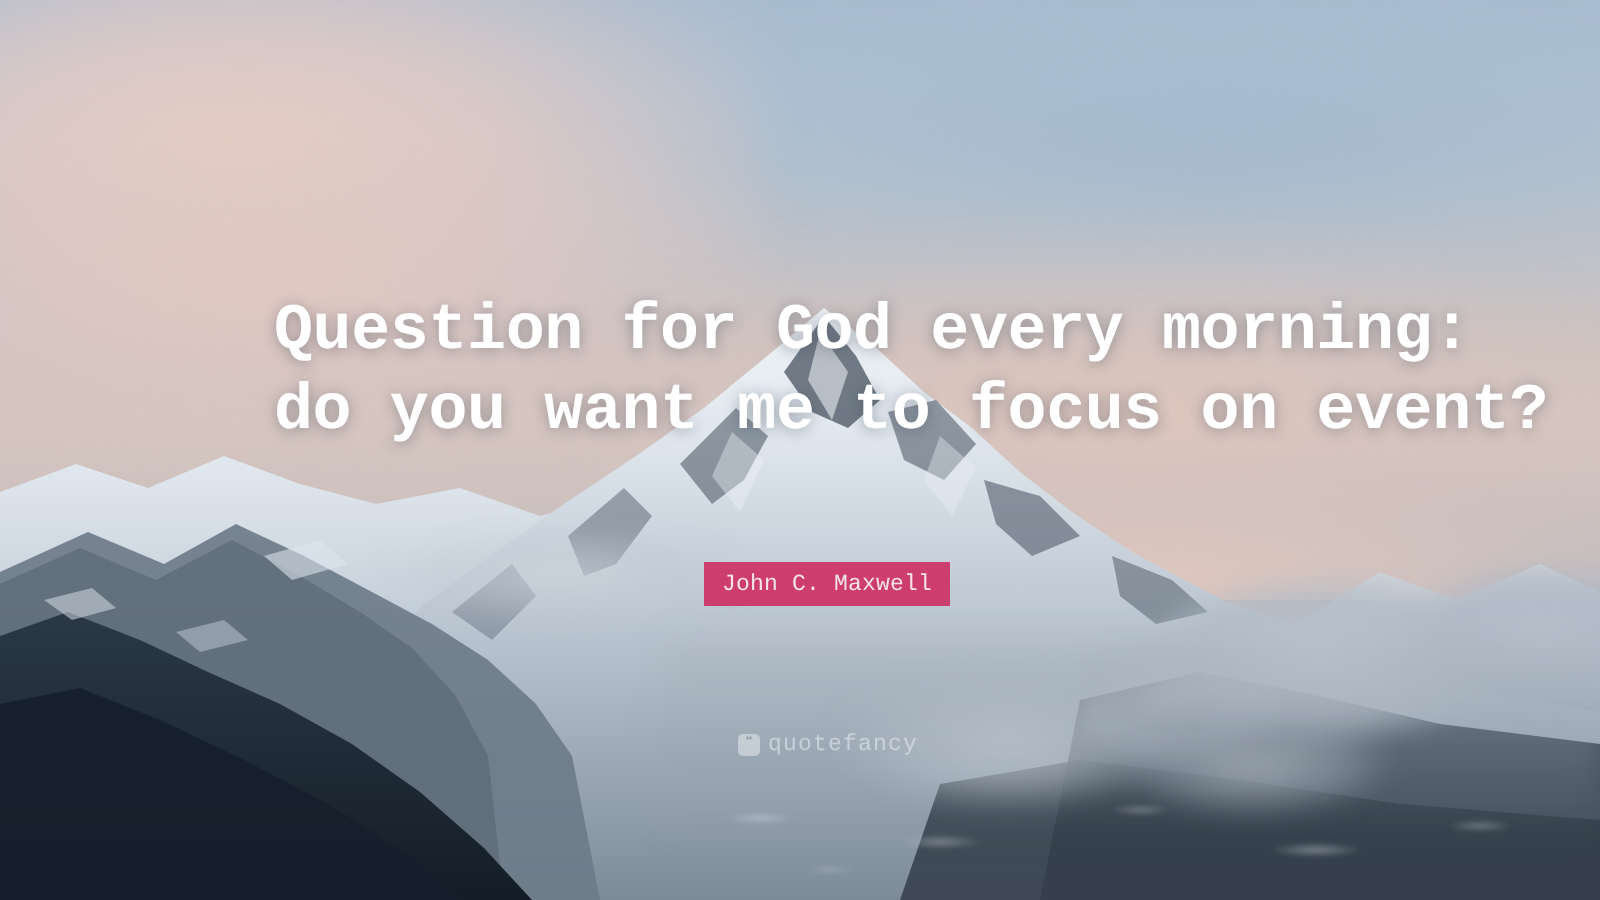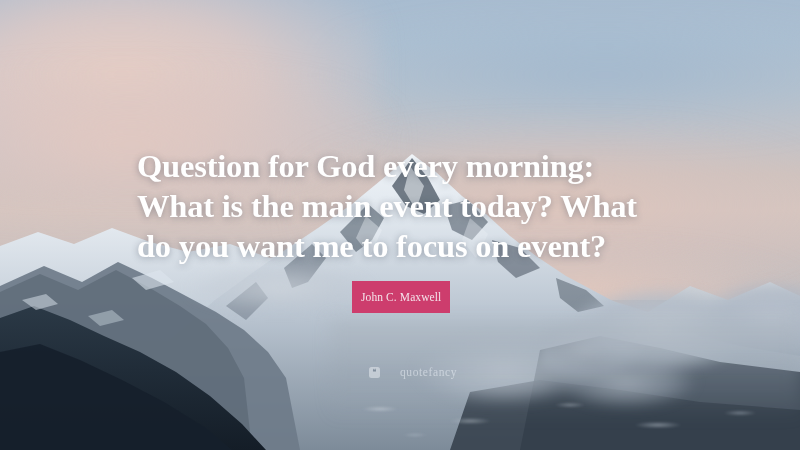--- a/index.html
+++ b/index.html
@@ -5,23 +5,24 @@
   html, body {
     margin: 0;
     padding: 0;
     background: #000;
   }
   #stage {
     position: relative;
     width: 800px;
     height: 450px;
     overflow: hidden;
-    font-family: Liberation Serif, serif;
+    font-family: Liberation Mono, monospace;
     background: #8fa3b4;
     user-select: none;
+    text-align: right;
   }
 
   
   .sky {
     position: absolute;
     left: 0; top: 0;
     width: 800px; height: 300px;
     background:
       linear-gradient(to bottom,
         #a8bcd0 0%,
@@ -171,21 +172,21 @@
     letter-spacing: -0.2px;
     white-space: nowrap;
     text-shadow: 0 1px 7px rgba(60,70,85,0.42);
   }
 
   
   .author-badge {
     position: absolute;
     left: 352px;
     top: 281px;
-    height: 32px;
+    height: 22px;
     padding: 0 9px;
     display: flex;
     align-items: center;
     background: #cd3d6d;
     color: #f4e3ea;
     font-size: 11.5px;
     font-weight: 400;
     letter-spacing: 0.1px;
     white-space: nowrap;
   }
@@ -211,21 +212,20 @@
     font-size: 7px;
     line-height: 1;
     color: #6f7d8c;
     font-weight: 700;
   }
   .wm-text {
     color: #e6ecf2;
     font-size: 11.5px;
     letter-spacing: 0.6px;
     font-weight: 400;
-    margin-left: 16px;
   }
 </style>
 </head>
 <body>
 
 <div id="stage">
 
   <div class="sky"></div>
   <div class="cloud-blue-streak"></div>
   <div class="cloud-warm-1"></div>
@@ -311,21 +311,20 @@
   </svg>
 
   <div class="cloudbank-left-low"></div>
   <div class="cloudbank-right"></div>
   <div class="cloudbank-mid"></div>
   <div class="valley-haze"></div>
   <div class="valley-snow-specks"></div>
 
   <div class="quote-block">
     <div class="quote-line">Question for God every morning:</div>
-    <div class="quote-line">What is the main event today? What</div>
     <div class="quote-line">do you want me to focus on event?</div>
   </div>
 
   <div class="author-badge">
     <span>John C. Maxwell</span>
   </div>
 
   <div class="watermark">
     <span class="wm-logo">❝</span>
     <span class="wm-text">quotefancy</span>

